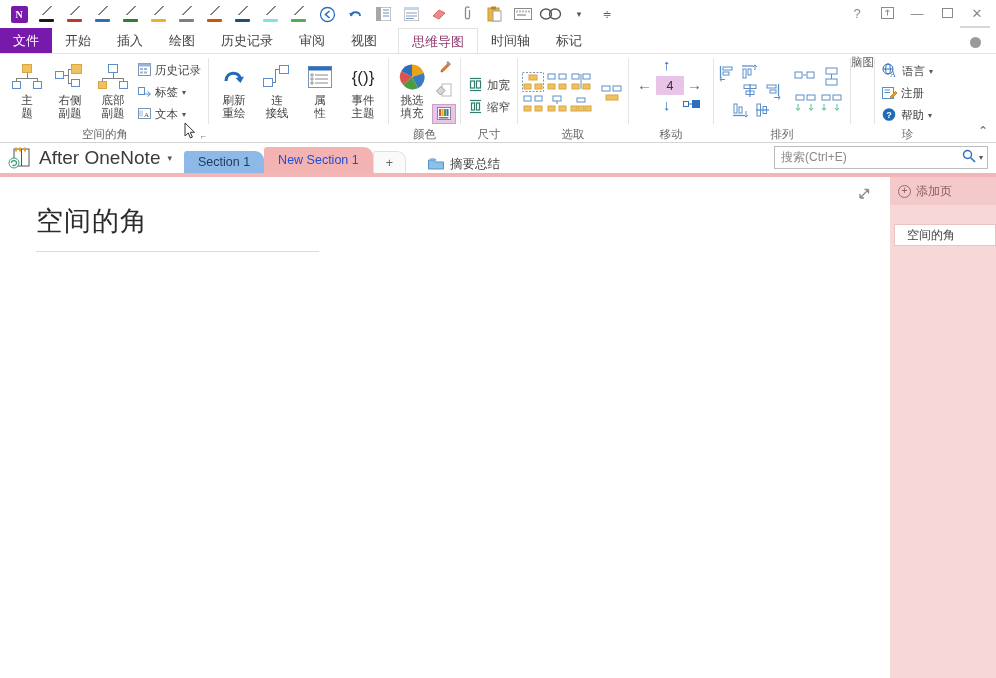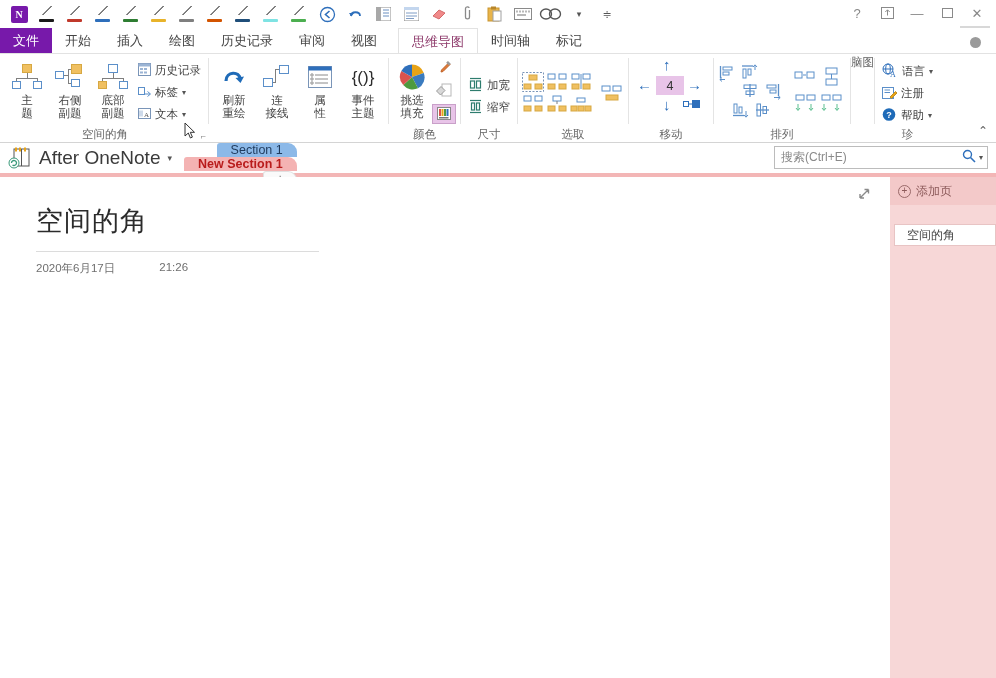--- a/index.html
+++ b/index.html
@@ -100,28 +100,28 @@
   .lineH { background:#7f7f7f; height:1px; }
   .lineV { background:#7f7f7f; width:1px; }
 
   
   .nbbar { height:30px; background:#fff; display:flex; align-items:center; position:relative; }
   .nbname { display:flex; align-items:center; gap:7px; padding-left:8px; }
   .nb-ico { position:relative; width:24px; height:22px; }
   .nbtitle { font-size:19px; color:#3b3b3b; font-family:"Liberation Sans", sans-serif; }
   .caret { font-size:9px; color:#555; }
 
-  .sections { display:flex; align-items:flex-end; height:30px; margin-left:12px;flex-direction:column; }
+  .sections { display:flex; align-items:flex-end; height:30px; margin-left:12px; }
   .sect {
     height:22px; padding:0 14px; display:flex; align-items:center;
     font-size:12.5px; color:#3b3b3b; position:relative;
     border-radius:3px 9px 0 0;
   }
   .sect.blue { background:#8cb9e8; color:#1f3a5c; }
-  .sect.pink { background:#f4b3b3; color:#b91c1c; height:26px;font-weight:bold; }
+  .sect.pink { background:#f4b3b3; color:#1d4ed8; height:26px; }
   .sect.plus { background:#fafafa; border:1px solid #e0e0e0; border-bottom:none; padding:0 12px; color:#666; }
   .grp-link { display:flex; align-items:center; gap:6px; margin-left:22px; font-size:12.5px; color:#3b3b3b; }
 
   .searchbox {
     position:absolute; right:8px; top:3px; width:214px; height:23px;
     border:1px solid #bcbcbc; background:#fff; display:flex; align-items:center;
     padding:0 4px 0 6px; font-size:12px; color:#8a8a8a;
   }
   .searchbox .si { margin-left:auto; display:flex; align-items:center; gap:3px; color:#2e6fbb; }
 
@@ -836,24 +836,20 @@
   <div class="body">
     <div class="canvas">
       <div class="expand-ico">
         <svg width="16" height="16">
             <path d="M12.5 3.5 L4 12 M12.5 3.5 L8.5 3.5 M12.5 3.5 L12.5 7.5 M4 12 L8 12 M4 12 L4 8" stroke="#8a8a8a" fill="none" stroke-width="1.4"></path>
           </svg>
       </div>
       <div class="pagehead">
         <div class="ptitle">空间的角</div>
         <div class="title-rule"></div>
-        <div class="pmeta">
-          <span>2020年6月17日</span>
-          <span>21:26</span>
-        </div>
       </div>
     </div>
 
     <div class="pagepane">
       <div class="addpage">
         <span class="plus-circle">+</span>
         <span>添加页</span>
       </div>
       <div class="pagelist">
         <div class="pageitem">空间的角</div>

